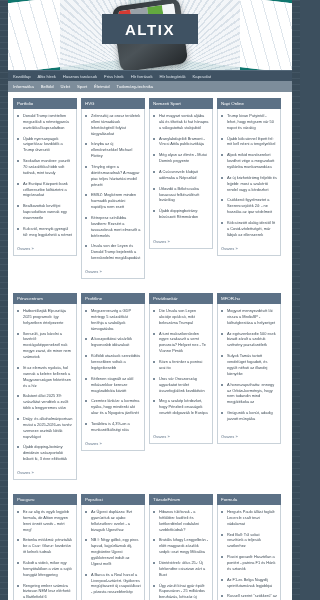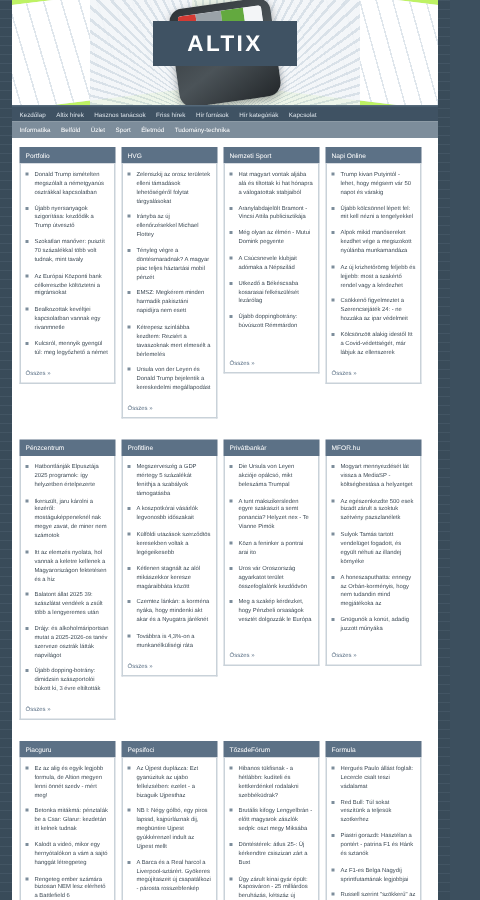--- a/index.html
+++ b/index.html
@@ -19,21 +19,21 @@
   }
   .page { width: 300px; height: 600px; position: relative; }
   .shell {
     position: absolute; left: 8px; top: 0; width: 284px; height: 600px;
     background: #ffffff;
   }
 
   
   .banner {
     position: relative; width: 284px; height: 70px; overflow: hidden;
-    background: #bef264;
+    background: #0f766e;
   }
   .banner .papers-left, .banner .papers-right {
     position: absolute; top: 0; height: 70px; width: 120px;
     background:
       repeating-linear-gradient(74deg, #ffffff 0 6px, #dfe6ec 6px 7px, #ffffff 7px 11px),
       linear-gradient(160deg, #f6f9fb 0%, #cfd9e1 100%);
   }
   .banner .papers-left { left: 0; transform: skewY(-7deg) translateY(-4px); }
   .banner .papers-right { right: 0; transform: skewY(7deg) translateY(-4px); }
   .banner .fan {

